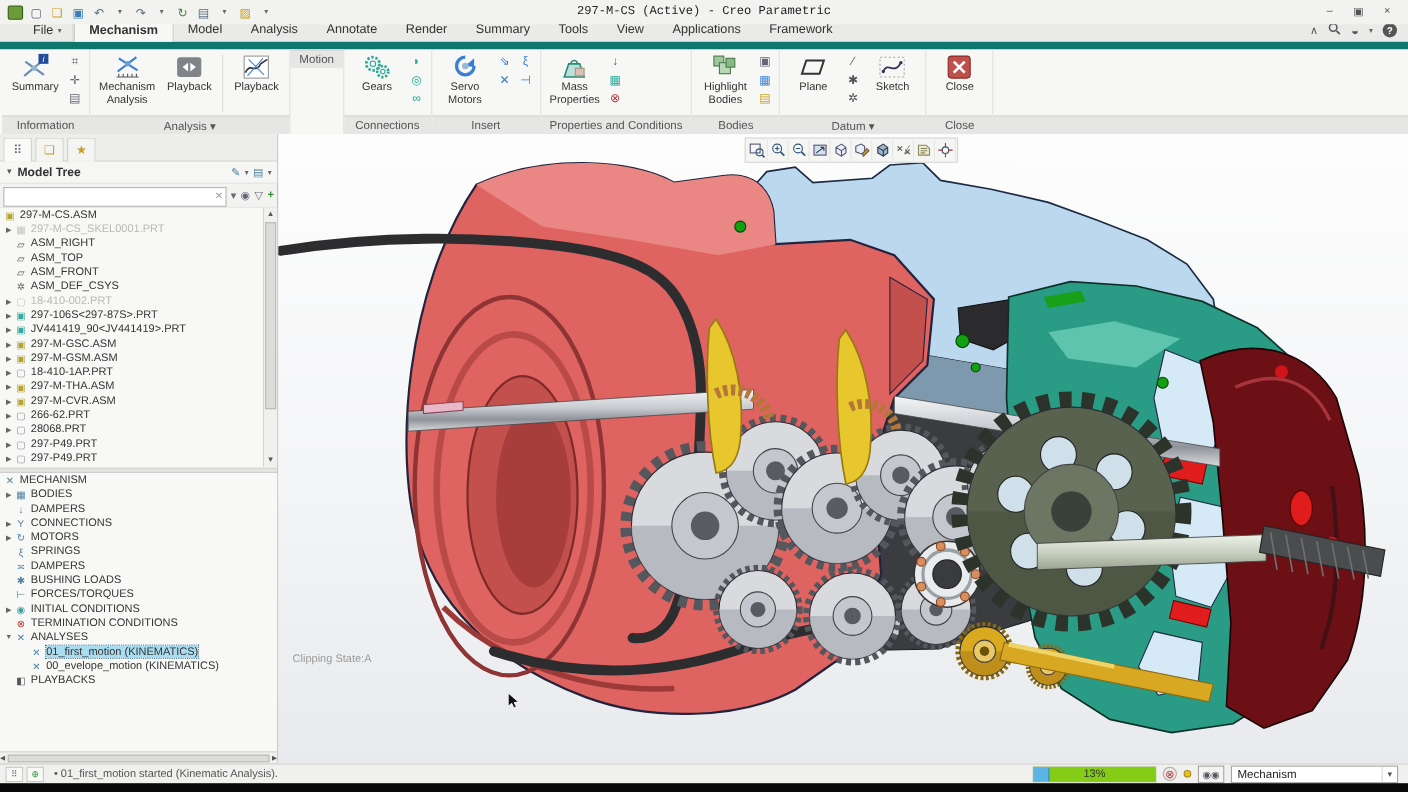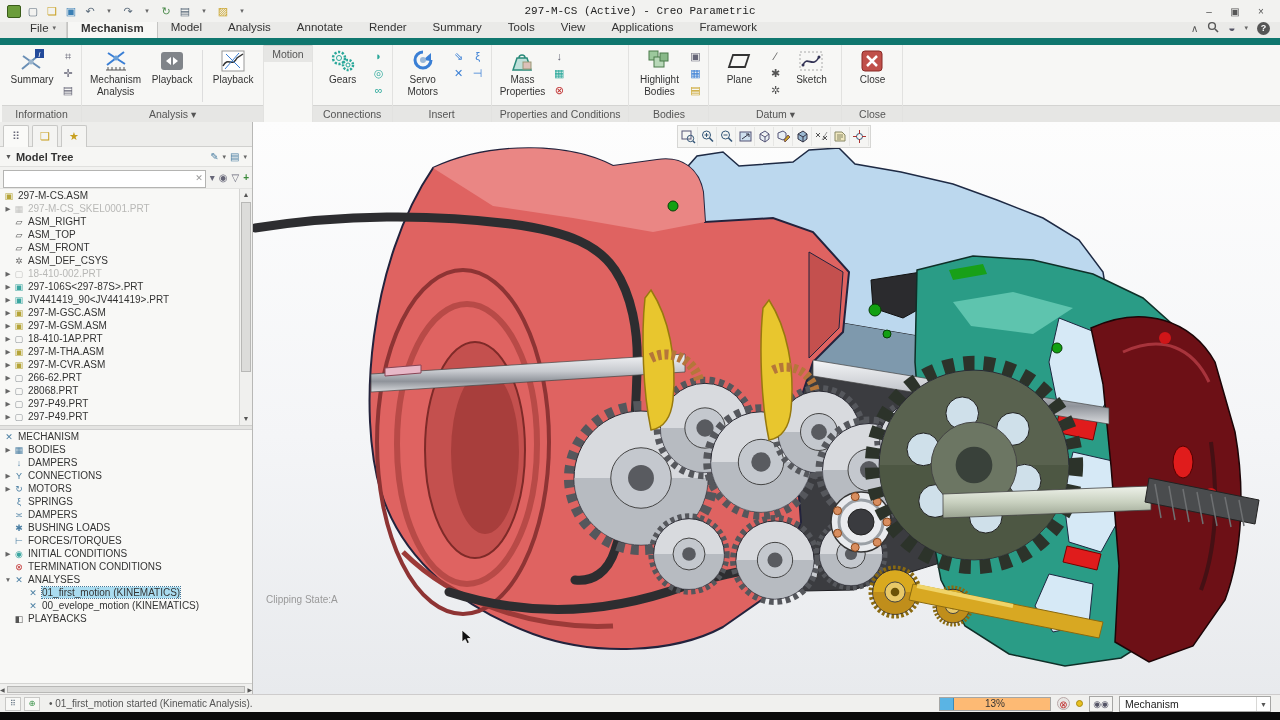--- a/index.html
+++ b/index.html
@@ -72,21 +72,21 @@
   .gbtn{width:19px;height:19px;display:flex;align-items:center;justify-content:center;border-right:1px solid #e6e6e4;}
   .gbtn svg{width:15px;height:15px;display:block;}
   .model{position:absolute;inset:0;width:100%;height:100%;}
   .clip-label{position:absolute;left:13px;top:472px;font-size:10px;color:#999;z-index:4;}
   .cursor{position:absolute;left:208px;top:508px;z-index:6;}
   
   .statusbar{height:18px;display:flex;align-items:center;background:#f0f0ee;border-top:1px solid #cecccc;padding:0 5px;font-size:10px;color:#555;flex:0 0 auto;}
   .sbic{width:16px;height:14px;border:1px solid #c8c8c6;background:#f8f8f6;display:flex;align-items:center;justify-content:center;font-size:8px;margin-right:3px;color:#567;}
   .sb-msg{margin-left:6px;white-space:nowrap;}
   .sb-right{margin-left:auto;display:flex;align-items:center;gap:6px;}
-  .progress{width:112px;height:14px;border:1px solid #a6a6a4;background:#fdba74;position:relative;display:flex;align-items:center;}
+  .progress{width:112px;height:14px;border:1px solid #a6a6a4;background:#84cc16;position:relative;display:flex;align-items:center;}
   .pfill{height:100%;background:#5ab4e4;border-right:1px solid #3a8ab8;}
   .plabel{position:absolute;left:0;right:0;text-align:center;font-size:10px;color:#333;}
   .stopic{width:13px;height:13px;border-radius:50%;background:#e8e6e4;color:#c03030;font-size:10px;line-height:13px;text-align:center;border:1px solid #b8a8a8;}
   .ydot{width:7px;height:7px;border-radius:50%;background:#e8c020;border:1px solid #a88a10;}
   .findbtn{width:24px;height:16px;border:1px solid #a6a6a4;background:#f4f4f2;font-size:9px;color:#556;display:flex;align-items:center;justify-content:center;}
   .mechsel{width:152px;height:16px;border:1px solid #a6a6a4;background:#fff;display:flex;align-items:center;font-size:10.5px;color:#222;padding-left:5px;margin-right:4px;}
   .mechsel .selcaret{margin-left:auto;width:14px;text-align:center;color:#555;font-size:7px;border-left:1px solid #d8d8d6;align-self:stretch;line-height:15px;}
   .blackbar{height:8px;background:#0a0a0a;flex:0 0 auto;}
 </style>
 </head>

